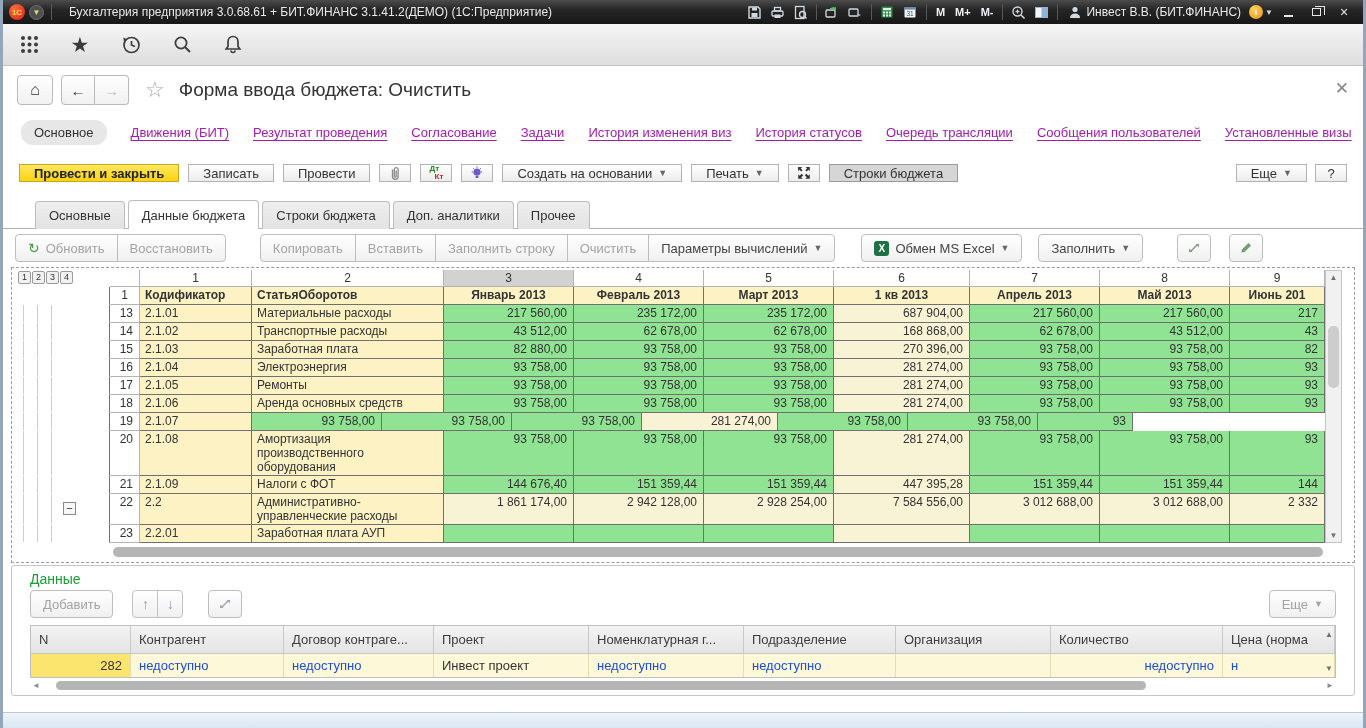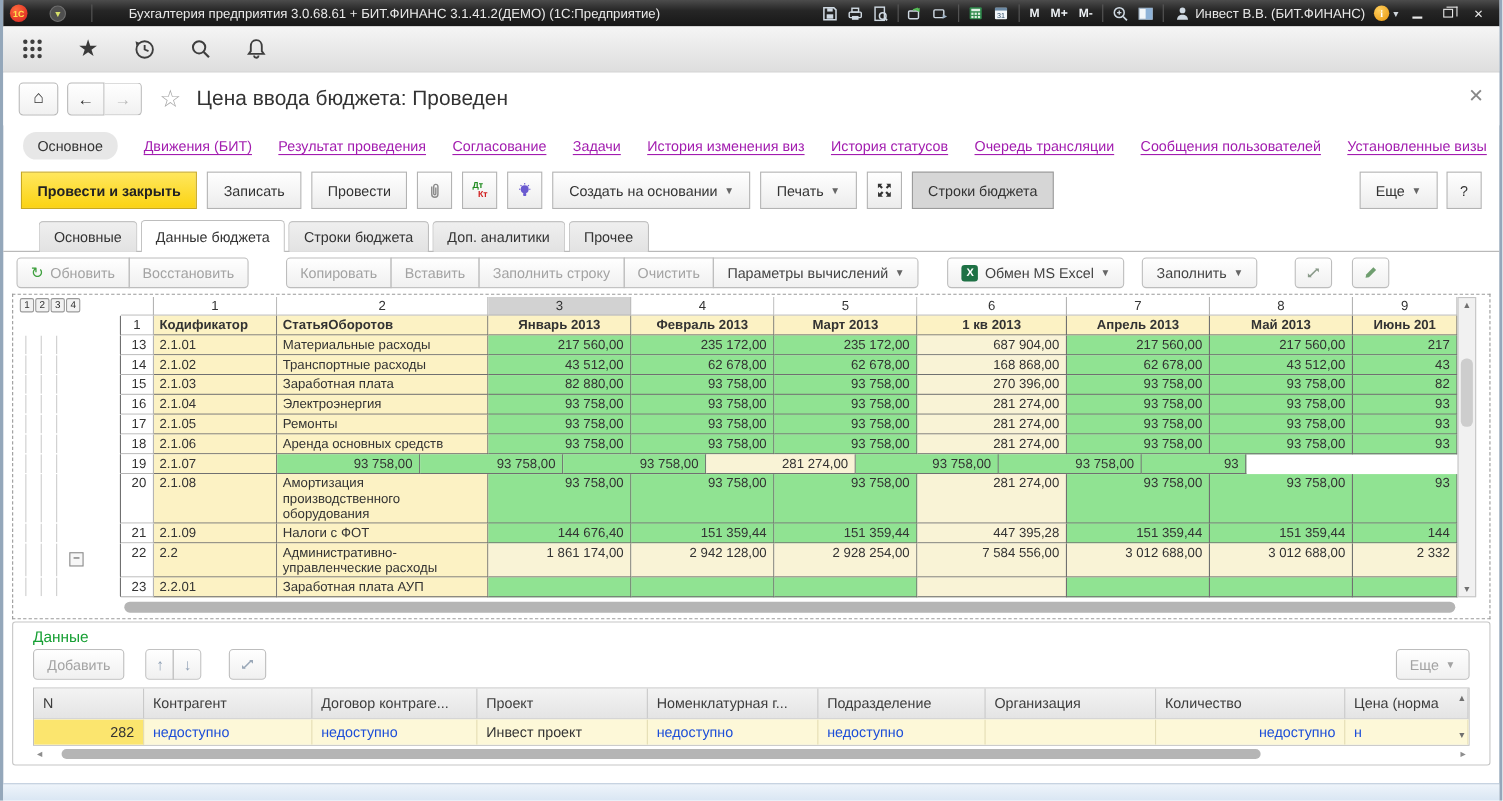--- a/index.html
+++ b/index.html
@@ -2,21 +2,21 @@
 <html><head>
 <meta charset="utf-8">
 <style>
   *{box-sizing:border-box;margin:0;padding:0}
   html,body{width:1366px;height:728px;overflow:hidden}
   body{font-family:"Liberation Sans","DejaVu Sans",sans-serif;background:#fff;color:#333}
   .window{width:1366px;height:728px;display:flex;flex-direction:column;background:#fff;
           border-left:3px solid #94a7ba;border-right:3px solid #94a7ba}
   
   .titlebar{height:24px;flex:0 0 24px;background:linear-gradient(#4c4c4c,#262626 40%,#171717);
-            color:#e9e9e9;display:flex;align-items:center;font-size:12px;padding:0 6px;gap:20px}
+            color:#e9e9e9;display:flex;align-items:center;font-size:12px;padding:0 6px;gap:4px}
   .logo1c{width:16px;height:16px;border-radius:50%;background:radial-gradient(circle at 35% 30%,#ff6a3c,#d61f1f);
           color:#ffe14d;font-size:8px;font-weight:bold;display:flex;align-items:center;justify-content:center}
   .menu-circ{width:15px;height:15px;border-radius:50%;background:#4f4f4f;border:1px solid #6e6e6e;
              color:#d7e06a;font-size:8px;display:flex;align-items:center;justify-content:center}
   .tb-sep{width:1px;height:16px;background:#585858;margin:0 3px}
   .tb-title{margin-left:10px;white-space:nowrap}
   .tb-right{margin-left:auto;display:flex;align-items:center;gap:2px}
   .tbtn{min-width:21px;height:20px;display:flex;align-items:center;justify-content:center;border-radius:2px;color:#d9e2ea}
   .tbtn svg{display:block}
   .mbtn{font-size:11px;font-weight:bold;color:#eef2f6;padding:0 4px}
@@ -45,21 +45,21 @@
   .bf-group .navbtn:last-child{border-radius:0 4px 4px 0;border-left:none;color:#b9b9b9}
   .fav-star{font-size:22px;color:#a7a7a7;margin-left:16px}
   .form-title{font-size:19px;color:#333;margin-left:14px}
   .form-close{position:absolute;right:14px;top:12px;font-size:17px;color:#888}
   
   .navlinks{height:36px;flex:0 0 36px;display:flex;align-items:center;gap:24px;padding:0 18px;font-size:13px;white-space:nowrap}
   .navchip{background:#e7e7e7;border-radius:12px;padding:5px 13px;color:#333}
   .navlink{color:#a21caf;text-decoration:underline;text-underline-offset:3px;text-decoration-thickness:1px}
   
   .actionbar{height:46px;flex:0 0 46px;display:flex;align-items:center;gap:9px;padding:0 16px}
-  .abtn{height:34px;border:1px solid #b3b3b3;border-radius:0;background:linear-gradient(#fff,#ececec);
+  .abtn{height:18px;border:1px solid #b3b3b3;border-radius:0;background:linear-gradient(#fff,#ececec);
         padding:0 14px;font-size:13px;color:#333;display:flex;align-items:center;gap:6px;white-space:nowrap}
   .abtn.primary{background:linear-gradient(#ffe75e,#fbd312);border-color:#c8a81e;font-weight:bold;color:#222}
   .abtn.icon{padding:0 8px;min-width:32px;justify-content:center}
   .abtn.pressed{background:#d6d6d6;border-color:#9b9b9b}
   .a-caret{font-size:9px;color:#666}
   .dtkt{font-size:8px;font-weight:bold;line-height:8px;text-align:left}
   .dtkt .dt{color:#1e8a1e}.dtkt .kt{color:#d02020;margin-left:5px}
   .a-right{margin-left:auto;display:flex;gap:8px}
   
   .subtabs{height:32px;flex:0 0 32px;display:flex;gap:3px;padding-left:32px;align-items:flex-end;position:relative;z-index:2}
@@ -290,21 +290,21 @@
       </span>
   </div>
 
   <div class="formhead">
     <span class="navbtn homebtn">⌂</span>
     <span class="bf-group">
       <span class="navbtn">←</span>
       <span class="navbtn">→</span>
     </span>
     <span class="fav-star">☆</span>
-    <span class="form-title">Цена ввода бюджета: Проведен</span>
+    <span class="form-title">Форма ввода бюджета: Очистить</span>
     <span class="form-close">✕</span>
   </div>
 
   <div class="navlinks">
     <span class="navchip">Основное</span>
     <span id="navlinks-holder" style="display:contents"><span class="navlink">Движения (БИТ)</span><span class="navlink">Результат проведения</span><span class="navlink">Согласование</span><span class="navlink">Задачи</span><span class="navlink">История изменения виз</span><span class="navlink">История статусов</span><span class="navlink">Очередь трансляции</span><span class="navlink">Сообщения пользователей</span><span class="navlink">Установленные визы</span></span>
   </div>
 
   <div class="actionbar">
     <span class="abtn primary">Провести и закрыть</span>

